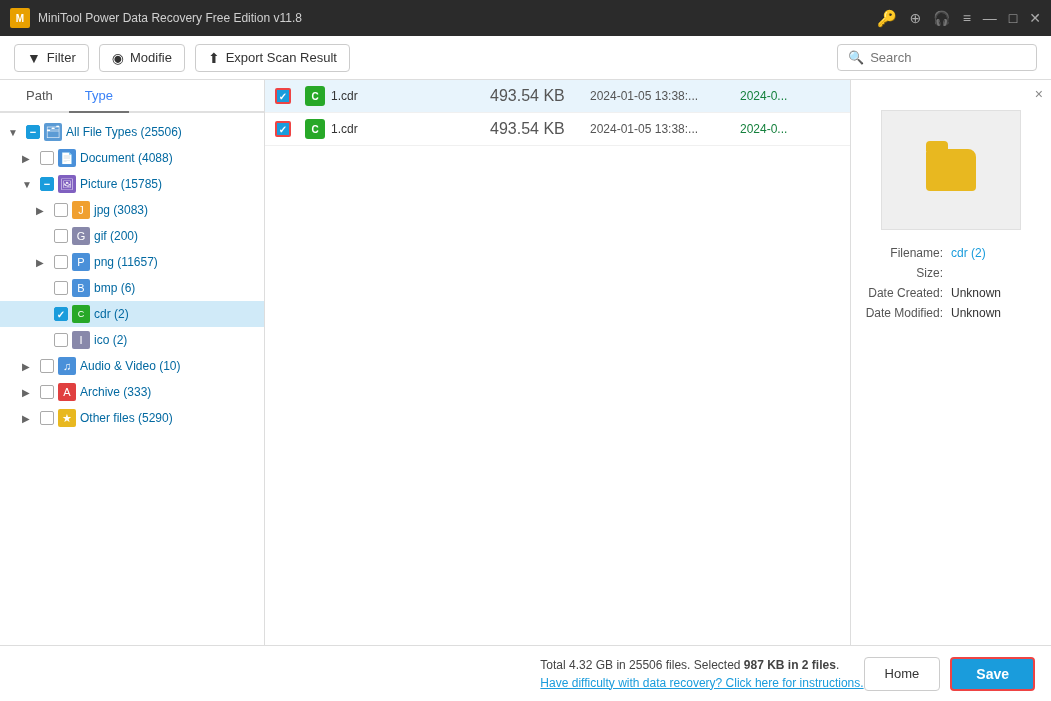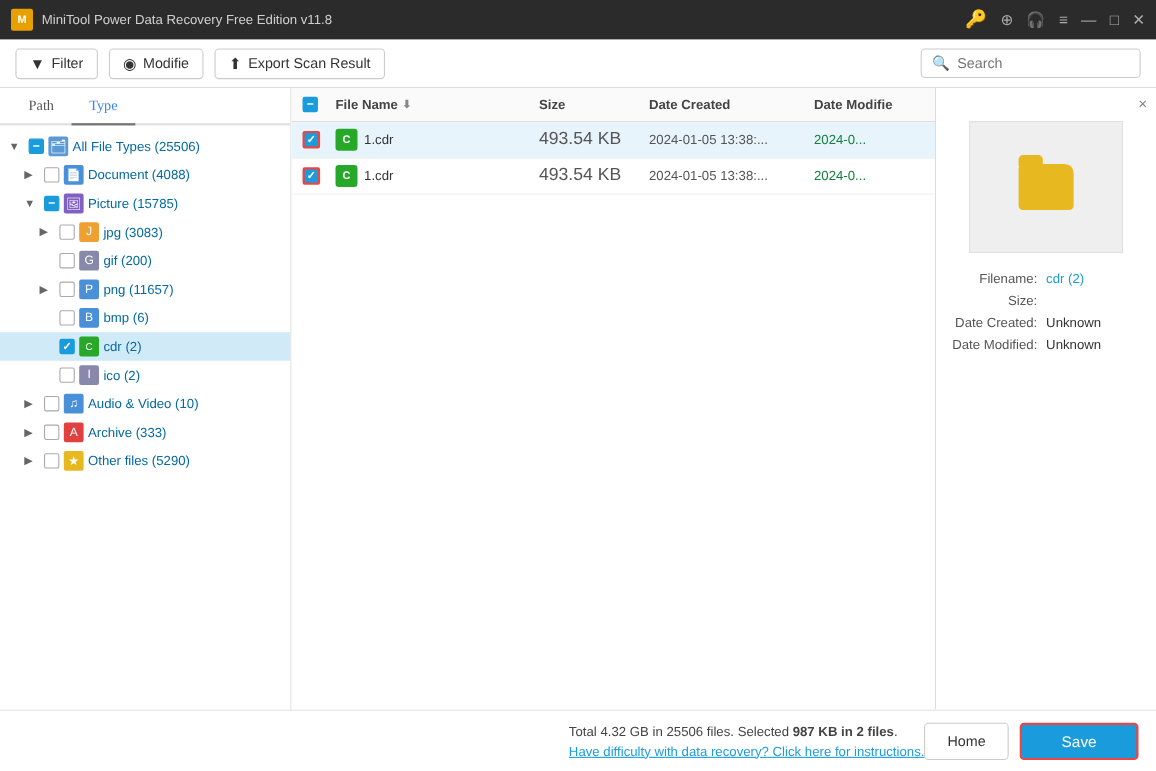--- a/index.html
+++ b/index.html
@@ -64,21 +64,21 @@
     }
 
     
     .tabs {
       display: flex;
       border-bottom: 2px solid #e0e0e0;
       padding: 0 10px;
     }
     .tab {
       padding: 8px 16px; cursor: pointer; font-size: 13px; color: #555;
-      border-bottom: 2px solid transparent; margin-bottom: -2px; font-family: Liberation Serif, serif;
+      border-bottom: 2px solid transparent; margin-bottom: -2px;
     }
     .tab.active { color: #3b82f6; border-bottom: 2px solid #737373; font-weight: 500; }
 
     
     .tree { padding: 6px 0; }
     .tree-item {
       display: flex; align-items: center; padding: 3px 8px; cursor: pointer;
       gap: 4px; min-height: 26px;
     }
     .tree-item.selected { background: #d0eaf8; }
@@ -208,22 +208,22 @@
     }
     .status-left { display: flex; flex-direction: column; gap: 4px; }
     .status-text { font-size: 12px; color: #444; }
     .status-link { font-size: 12px; color: #1a9cdc; cursor: pointer; text-decoration: underline; }
     .status-right { display: flex; gap: 10px; }
     .btn-home {
       border: 1px solid #ccc; border-radius: 4px; padding: 7px 20px;
       cursor: pointer; background: white; font-size: 13px; color: #333;
     }
     .btn-save {
-      border: 2px solid #e44; border-radius: 4px; padding: 7px 36px;
-      cursor: pointer; background: #1a9cdc; font-size: 14px; color: white; font-weight: 400;
+      border: 2px solid #e44; border-radius: 4px; padding: 7px 24px;
+      cursor: pointer; background: #1a9cdc; font-size: 14px; color: white; font-weight: 700;
     }
 
     
     ::-webkit-scrollbar { width: 6px; }
     ::-webkit-scrollbar-thumb { background: #ccc; border-radius: 3px; }
     ::-webkit-scrollbar-track { background: #f5f5f5; }
   </style>
 </head>
 <body>
 
@@ -355,32 +355,20 @@
         <span class="tree-arrow closed"></span>
         <div class="tree-checkbox"></div>
         <div class="tree-file-icon icon-yellow">★</div>
         <span class="tree-label">Other files (5290)</span>
       </div>
     </div>
   </div>
 
   <div class="file-panel">
 
-    <div class="table-header">
-      <div class="col-check">
-        <div class="tree-checkbox partial"></div>
-      </div>
-      <div class="col-name">
-        <span>File Name</span>
-        <span class="sort-arrow">⬇</span>
-      </div>
-      <div class="col-size">Size</div>
-      <div class="col-created">Date Created</div>
-      <div class="col-modified">Date Modifie</div>
-    </div>
 
     <div class="table-body">
 
       <div class="table-row selected">
         <div class="row-check col-check">
           <div class="row-checkbox"></div>
         </div>
         <div class="row-name col-name">
           <div class="file-type-icon cdr-green">C</div>
           <span>1.cdr</span>

